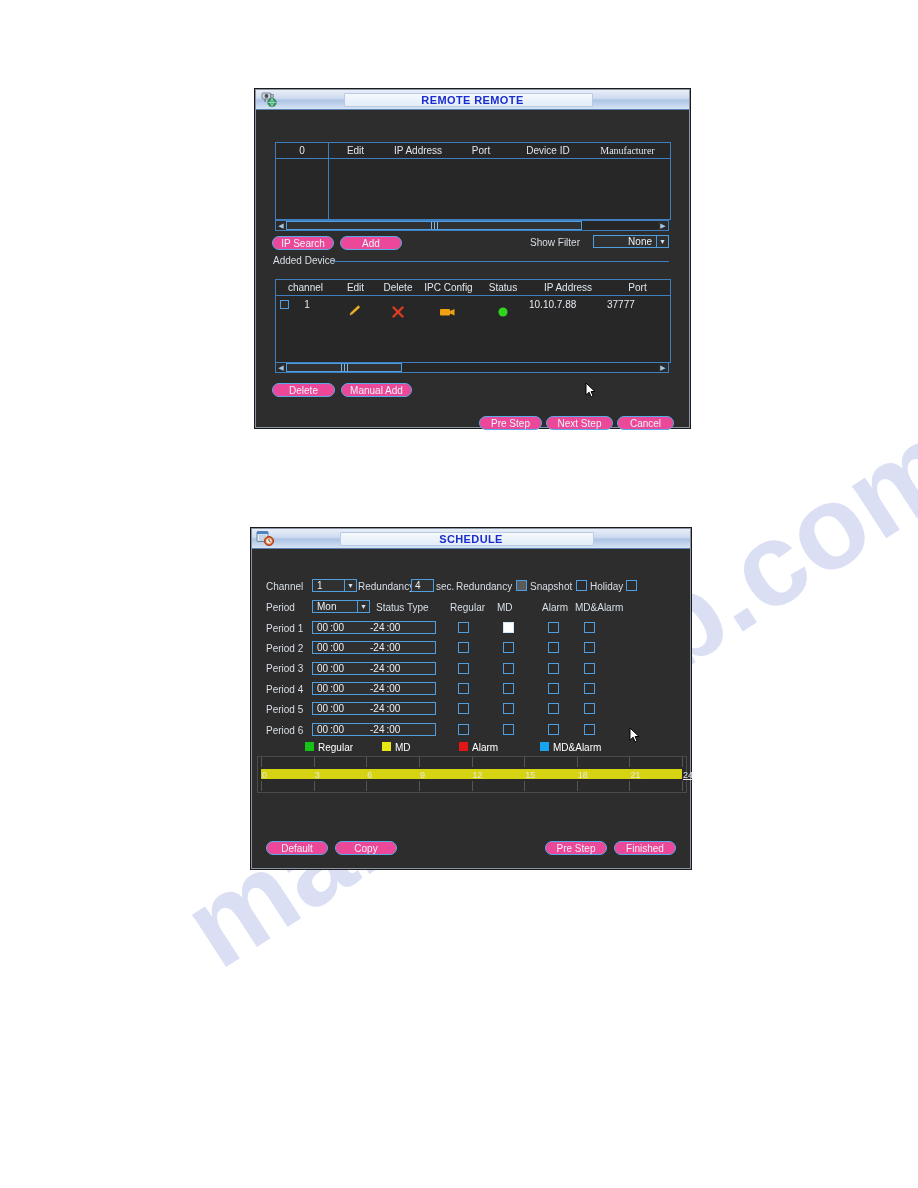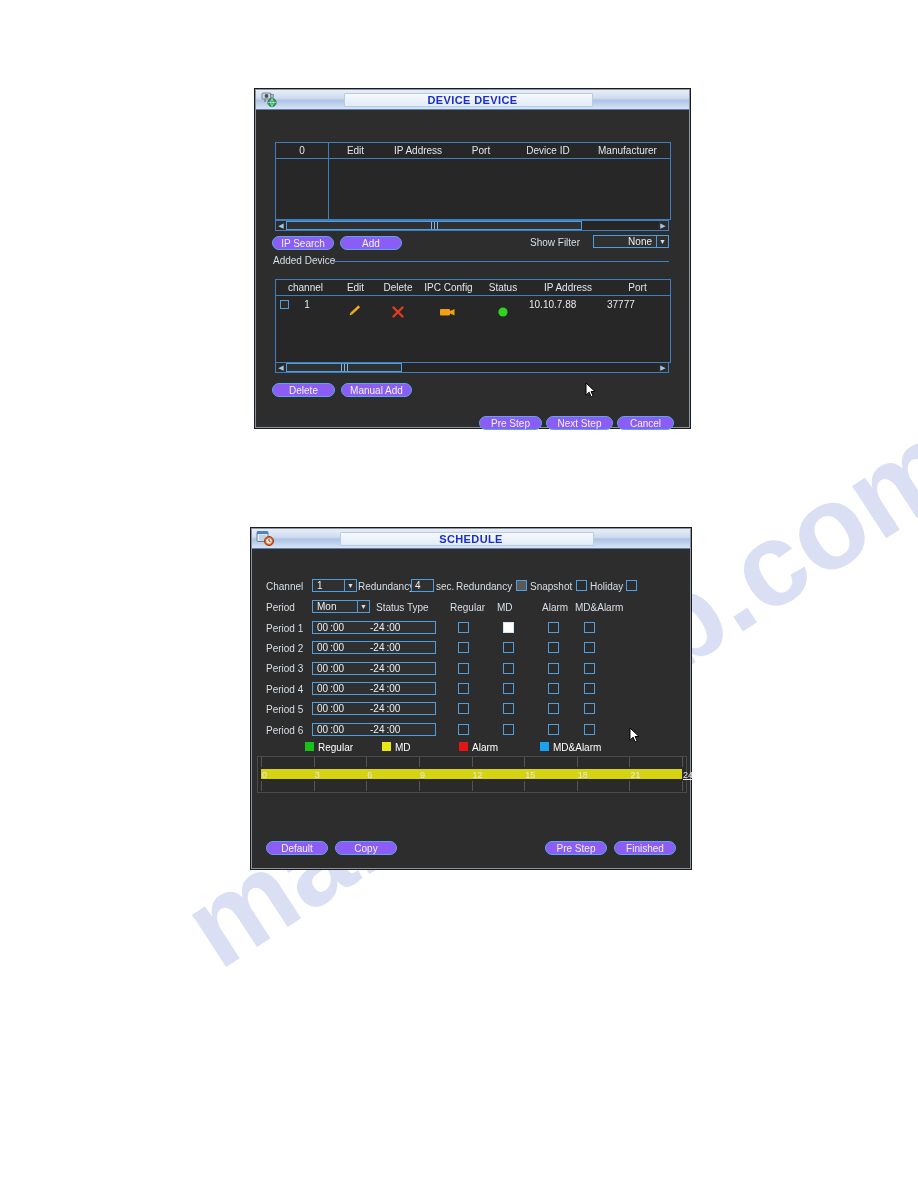--- a/index.html
+++ b/index.html
@@ -79,21 +79,21 @@
   .cb{
     width:9px;height:9px;border:1px solid #4f9fe0;background:#2b2b2b;
     display:inline-block;box-sizing:border-box;
   }
   .cb.on{background:#ffffff;border-color:#cfe6ff;}
   .cb-lg{width:11px;height:11px;}
 
   
   .btn{
     height:14px;border:1px solid #59a8e8;border-radius:7px;
-    background:#8b5cf6;color:#f0f4f8;font-size:10px;
+    background:#ec4899;color:#f0f4f8;font-size:10px;
     display:inline-flex;align-items:center;justify-content:center;
     box-sizing:border-box;padding:0 6px;white-space:nowrap;
     position:absolute;
   }
 
   
   .field{
     position:absolute;height:13px;border:1px solid #4f9fe0;background:#303030;
     color:#eaf0f6;font-size:10px;box-sizing:border-box;
     display:flex;align-items:center;
@@ -159,33 +159,33 @@
   <div class="titlebar">
     <div class="tb-inner"></div>
     <svg class="tb-icon" viewBox="0 0 22 17">
       <rect x="3" y="2" width="9" height="6" rx="1" fill="#cdd5dd" stroke="#5a6570" stroke-width=".7"></rect>
       <circle cx="7.5" cy="5" r="1.9" fill="#48525c"></circle>
       <rect x="11.5" y="3.4" width="3" height="3.2" fill="#aab4be" stroke="#5a6570" stroke-width=".5"></rect>
       <path d="M6 8 L6 11" stroke="#6b7680" stroke-width="1.2"></path>
       <circle cx="13" cy="11.5" r="4.2" fill="#2f9d62" stroke="#1d6b42" stroke-width=".7"></circle>
       <path d="M8.9 11.5 H17.1 M13 7.4 a7 7 0 0 1 0 8.2 a7 7 0 0 1 0 -8.2" stroke="#d7f2e2" stroke-width=".6" fill="none"></path>
     </svg>
-    <div class="tb-title">DEVICE DEVICE</div>
+    <div class="tb-title">REMOTE REMOTE</div>
   </div>
 
   <div class="dlg-body" style="height:317px;">
 
     <div class="tbl" style="left:19px;top:32px;width:394px;height:76px;">
       <div class="tbl-head">
         <div class="th" style="width:52px;">0</div>
         <div class="th" style="width:55px;">Edit</div>
         <div class="th" style="width:70px;">IP Address</div>
         <div class="th" style="width:56px;">Port</div>
         <div class="th" style="width:78px;">Device ID</div>
-        <div class="th" style="width:81px;">Manufacturer</div>
+        <div class="th" style="width:81px;font-family:Liberation Serif, serif;">Manufacturer</div>
       </div>
       <div class="colsep" style="left:52px;"></div>
     </div>
 
     <div class="hscroll" style="left:19px;top:110px;width:394px;">
       <div class="hs-btn">◀</div>
       <div class="hs-track">
         <div class="hs-thumb" style="left:0;width:296px;">
           <div class="hs-grip"></div>
           <div class="hs-grip"></div>

